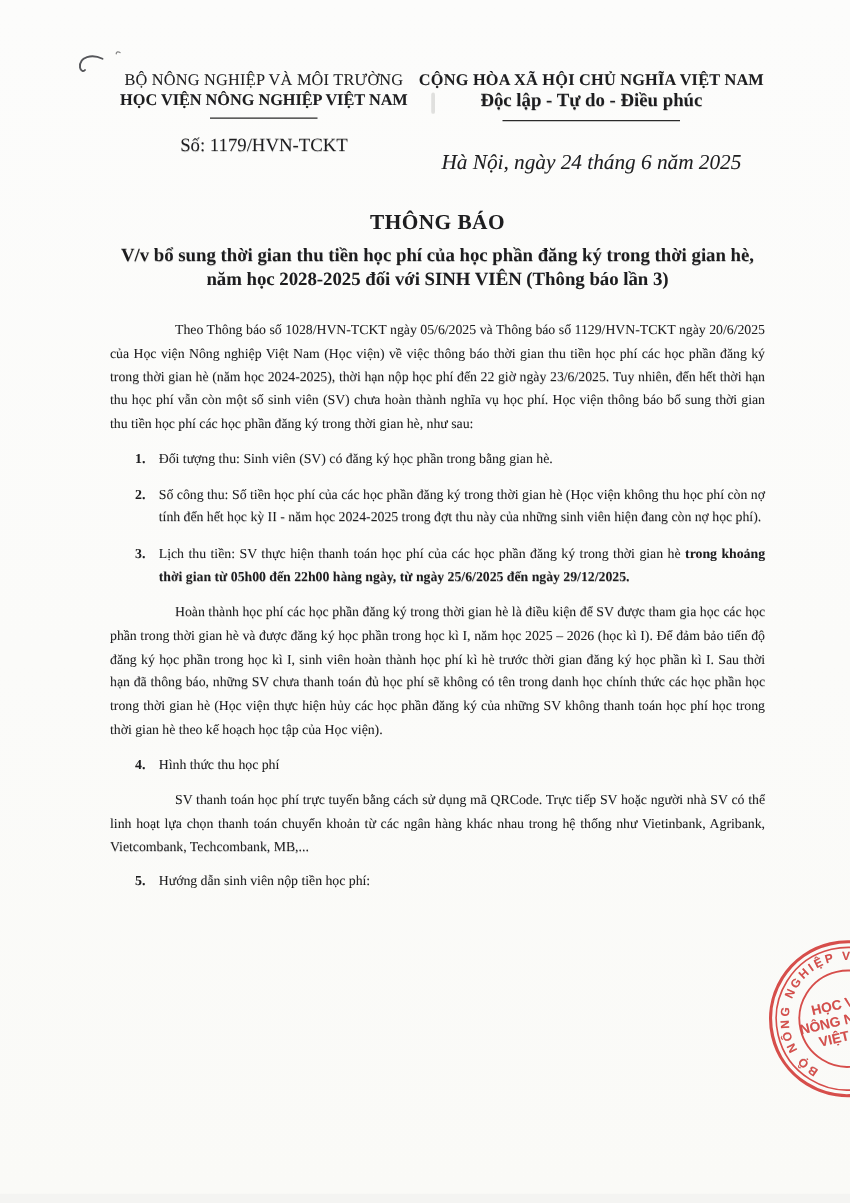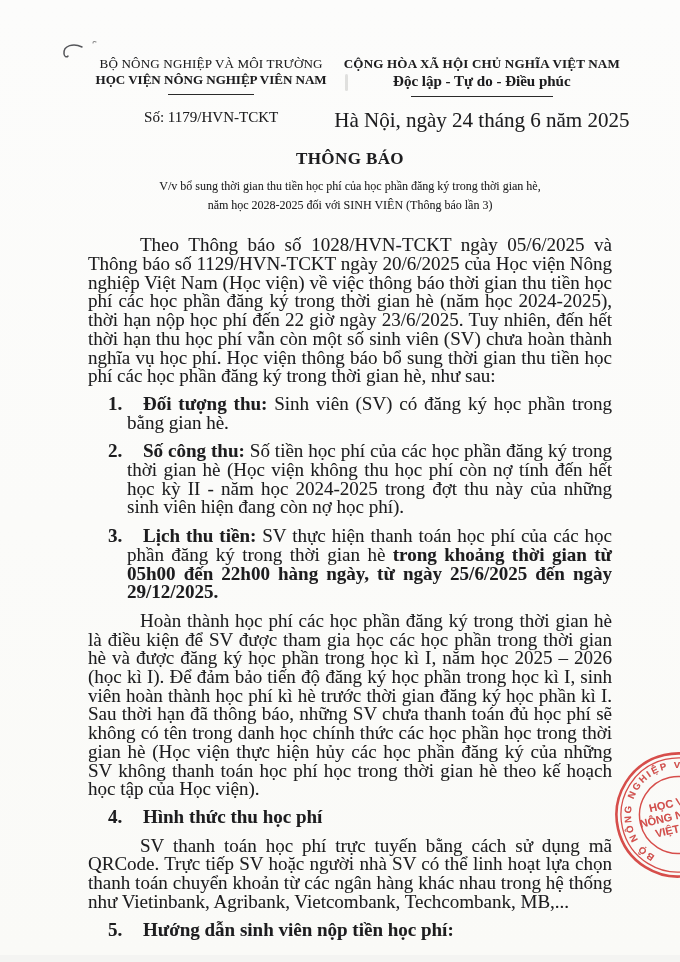--- a/index.html
+++ b/index.html
@@ -25,45 +25,45 @@
   .hcol.left  { flex: 0 0 47%; }
   .hcol.right { flex: 0 0 53%; }
   .h-line1 { font-size: 13px; line-height: 16px; letter-spacing: 0.2px; white-space: nowrap; }
   .h-line2 { font-size: 13px; line-height: 16px; font-weight: bold; white-space: nowrap; }
   .hcol.right .h-line1 { font-weight: bold; }
   .hcol.right .h-line2.motto { font-size: 15px; line-height: 18px; }
   .rule { height: 1.3px; background: #2a2a2a; margin-top: 6px; }
   .rule-left  { width: 86px; }
   .rule-right { width: 142px; }
   .doc-no   { margin-top: 14px; font-size: 15px; white-space: nowrap; }
-  .date-line{ margin-top: 11px; font-size: 21px; white-space: nowrap; }
+  .date-line{ margin-top: 23px; font-size: 17px; font-style: italic; white-space: nowrap; }
 
   
-  .title-block { text-align: center; margin-top: 16px; }
+  .title-block { text-align: center; margin-top: 28px; }
   .doc-title { margin: 0; font-size: 17px; font-weight: bold; letter-spacing: 0.4px; }
-  .doc-subject { margin-top: 8px; font-size: 12px; font-weight: normal; line-height: 19px; }
+  .doc-subject { margin-top: 8px; font-size: 15px; font-weight: bold; line-height: 19px; }
 
   
-  .doc-body { margin-top: 21px; font-size: 19px; line-height: 18.7px; }
+  .doc-body { margin-top: 21px; font-size: 11px; line-height: 18.7px; }
   .para {
     text-align: justify;
     text-indent: 52px;
     margin: 0 0 9px 0;
   }
   .num-item {
     position: relative;
     padding-left: 39px;
     text-align: justify;
     margin: 0 0 10px 0;
   }
   .num-item .num {
     position: absolute; left: 20px; top: 0;
     font-weight: bold;
   }
-  .lbl { font-weight: bold; margin-left: 16px; }
+  .lbl { font-weight: normal; }
   .b { font-weight: bold; }
 
   
   .stamp {
     position: absolute;
     left: 612px; top: 749px;
     transform: rotate(-13deg);
     opacity: 0.92;
   }
   .stamp .ring-text { font-family: "Liberation Sans", sans-serif; font-size: 9.6px; font-weight: bold; letter-spacing: 2.1px; fill: #d4403d; }
@@ -85,21 +85,21 @@
 
   <svg class="pen-mark" width="48" height="24" viewBox="0 0 48 24">
     <path d="M 24 7 C 16 3, 5 5, 6 14 C 6.5 17, 9 17.5, 10 16" fill="none" stroke="#55565a" stroke-width="1.5" stroke-linecap="round"></path>
     <path d="M 38 2 C 36.5 1, 35 1.5, 35 3" fill="none" stroke="#8a8a8a" stroke-width="1.1" stroke-linecap="round"></path>
   </svg>
   <div class="smudge"></div>
 
   <header class="doc-header">
     <div class="hcol left">
       <div class="h-line1">BỘ NÔNG NGHIỆP VÀ MÔI TRƯỜNG</div>
-      <div class="h-line2">HỌC VIỆN NÔNG NGHIỆP VIÊN NAM</div>
+      <div class="h-line2">HỌC VIỆN NÔNG NGHIỆP VIỆT NAM</div>
       <div class="rule rule-left"></div>
       <div class="doc-no">Số:  1179/HVN-TCKT</div>
     </div>
     <div class="hcol right">
       <div class="h-line1">CỘNG HÒA XÃ HỘI CHỦ NGHĨA VIỆT NAM</div>
       <div class="h-line2 motto">Độc lập - Tự do - Điều phúc</div>
       <div class="rule rule-right"></div>
       <div class="date-line">Hà Nội, ngày 24 tháng 6 năm 2025</div>
     </div>
   </header>

